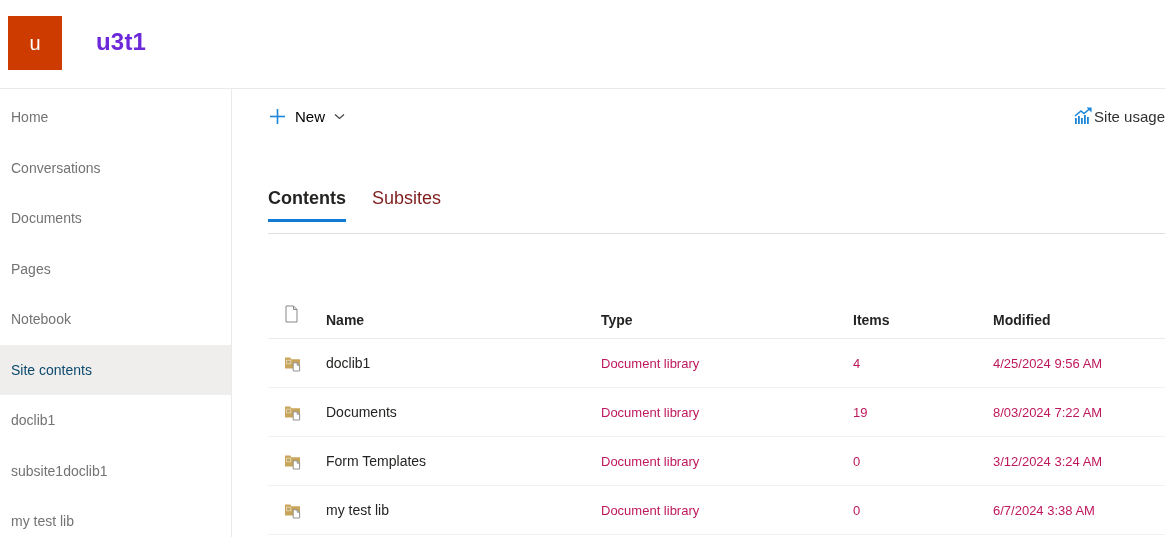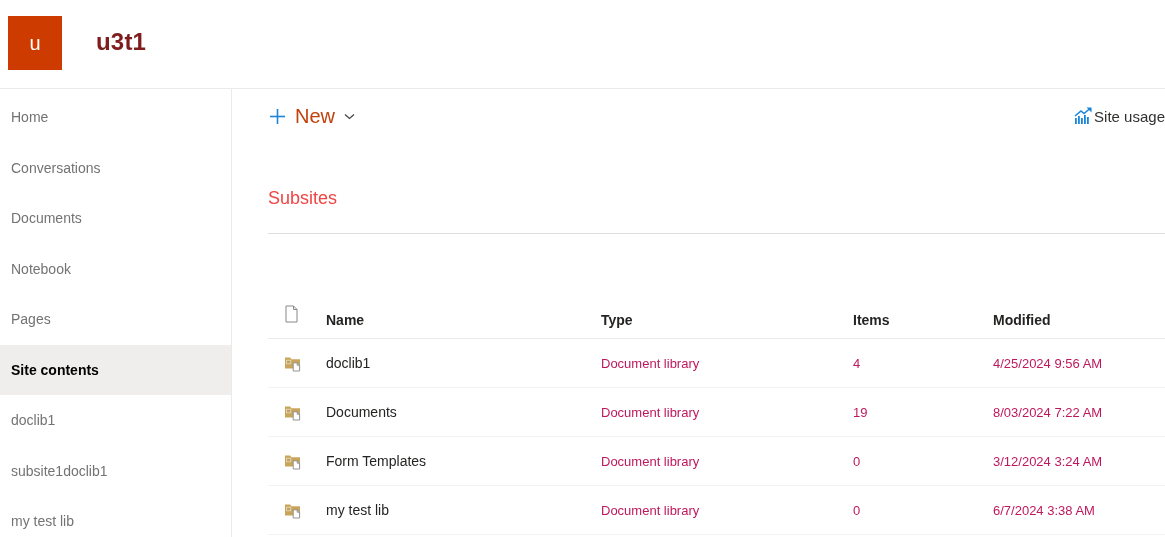--- a/index.html
+++ b/index.html
@@ -7,42 +7,42 @@
               font-family:"Liberation Sans", sans-serif; color:#323130; }
   body { position:relative; }
 
   
   .top-header { position:absolute; top:0; left:0; width:1165px; height:89px;
                 border-bottom:1px solid #eaeaea; background:#fff; }
   .site-logo { position:absolute; left:8px; top:16px; width:54px; height:54px;
                background:#CE3B01; color:#fff; display:flex; align-items:center;
                justify-content:center; font-size:20px; }
   .site-title { position:absolute; left:96px; top:28px; font-size:24px;
-                font-weight:bold; color:#7f1d1d; letter-spacing:.2px; }
+                font-weight:bold; color:#6d28d9; letter-spacing:.2px; }
 
   
   .sidebar { position:absolute; top:89px; left:0; width:232px; height:448px;
              border-right:1px solid #eaeaea; background:#fff; padding-top:3px; }
   .nav-item { height:50.5px; display:flex; align-items:center; padding-left:11px;
               font-size:14px; color:#737373; cursor:pointer; }
-  .nav-item.selected { background:#efeeed; font-weight:bold; color:#000000; }
+  .nav-item.selected { background:#efeeed; font-weight:normal; color:#0c4a6e; }
 
   
   .main { position:absolute; top:89px; left:233px; right:0; bottom:0; }
 
   .commandbar { position:absolute; top:11px; left:36px; right:0; height:32px; }
   .new-button { position:absolute; left:0; top:0; height:32px; display:flex;
                 align-items:center; gap:9px; cursor:pointer; }
-  .new-button .label { font-size:20px; color:#c2410c; }
+  .new-button .label { font-size:15px; color:#000000; }
   .site-usage { position:absolute; right:0; top:0; height:32px; display:flex;
                 align-items:center; gap:0; cursor:pointer; }
   .site-usage .label { font-size:15px; color:#323130; white-space:nowrap; }
 
   .tabs { position:absolute; top:99px; left:35px; display:flex; gap:26px; }
-  .tab { font-size:18px; padding-bottom:10px; cursor:pointer; color:#ef4444; }
+  .tab { font-size:18px; padding-bottom:10px; cursor:pointer; color:#7f1d1d; }
   .tab.active { font-weight:bold; color:#252423; border-bottom:3px solid #0f7bd3; }
   .tabs-divider { position:absolute; top:144px; left:35px; right:0; height:1px;
                   background:#e1dfdd; }
 
   .contents-table { position:absolute; top:201px; left:35px; right:0; }
   .trow { display:grid; grid-template-columns:58px 275px 252px 140px 1fr;
           align-items:center; height:49px; }
   .trow.head { border-bottom:1px solid #edebe9; font-weight:bold; color:#252423; }
   .trow.body { border-bottom:1px solid #f3f2f1; cursor:pointer; }
   .cell { font-size:13px; color:#be185d; }
@@ -59,22 +59,22 @@
   <div class="site-logo">
     <span>u</span>
   </div>
   <div class="site-title">u3t1</div>
 </div>
 
 <div class="sidebar">
   <div class="nav-item">Home</div>
   <div class="nav-item">Conversations</div>
   <div class="nav-item">Documents</div>
+  <div class="nav-item">Pages</div>
   <div class="nav-item">Notebook</div>
-  <div class="nav-item">Pages</div>
   <div class="nav-item selected">Site contents</div>
   <div class="nav-item">doclib1</div>
   <div class="nav-item">subsite1doclib1</div>
   <div class="nav-item">my test lib</div>
 </div>
 
 <div class="main">
 
   <div class="commandbar">
     <div class="new-button">
@@ -104,20 +104,21 @@
           </g>
           <polyline points="2,10 8,5 11,7.5 17,2.5" fill="none" stroke="#1b86d9" stroke-width="1.6"></polyline>
           <polygon points="13.5,1.5 19,1.5 19,7" fill="#1b86d9" transform="translate(0,0) scale(0.9) translate(1.6,0.2)"></polygon>
         </svg>
       </span>
       <span class="label">Site usage</span>
     </div>
   </div>
 
   <div class="tabs">
+    <div class="tab active">Contents</div>
     <div class="tab">Subsites</div>
   </div>
   <div class="tabs-divider"></div>
 
   <div class="contents-table">
 
     <div class="trow head">
       <div class="cell icon-cell">
         <svg width="15" height="18" viewBox="0 0 15 18">
           <path d="M2 1 h7.5 L13 4.5 V17 H2 z" fill="#fff" stroke="#8a8886" stroke-width="1"></path>

